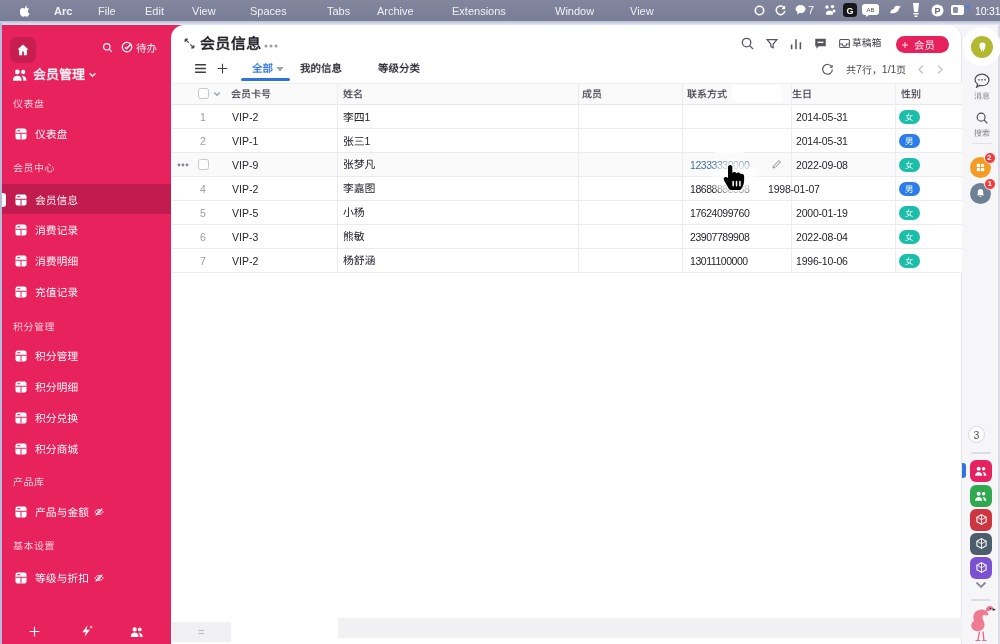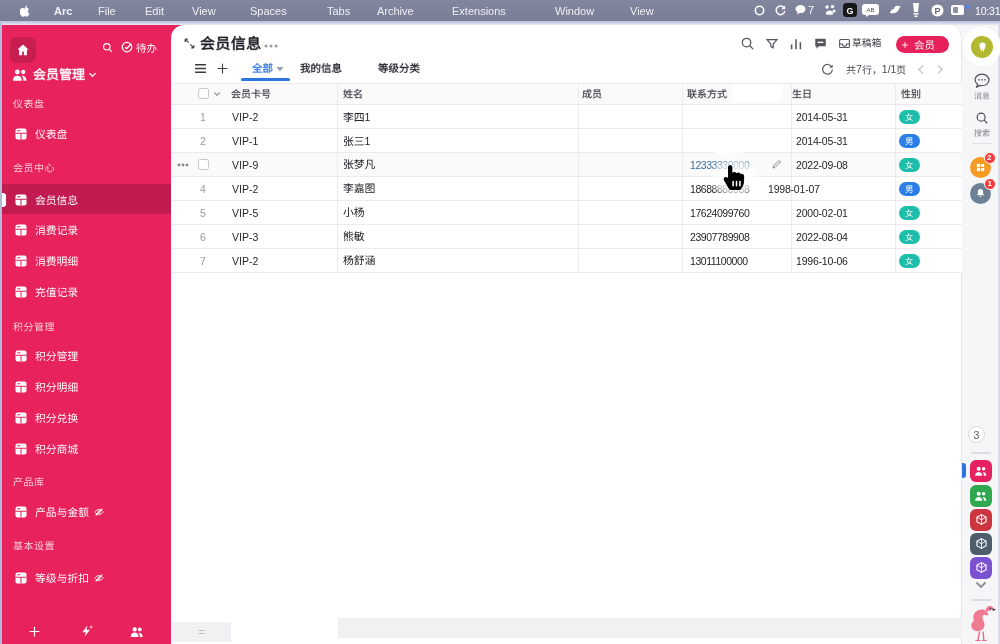--- a/index.html
+++ b/index.html
@@ -904,21 +904,21 @@
 <div style="position:absolute;left:232px;top:207px;font:400 10.5px/12.5px 'Liberation Sans',sans-serif;color:#26262b;">VIP-5</div>
 <div style="position:absolute;left:343px;top:207px;">
       <div style="display:flex;align-items:center">
         <svg width="21.6" height="10.8" viewBox="0 0 2000 1000" style="overflow:visible;display:block" fill="#26262b">
           <use href="#u5C0F" x="0"></use>
           <use href="#u6768" x="1000"></use>
         </svg>
       </div>
     </div>
 <div style="position:absolute;left:690px;top:207px;font:400 10.5px/12.5px 'Liberation Sans',sans-serif;color:#26262b;letter-spacing:-.45px">17624099760</div>
-<div style="position:absolute;left:796px;top:207px;font:400 10.5px/12.5px 'Liberation Sans',sans-serif;color:#26262b;letter-spacing:-.2px">2000-02-01</div>
+<div style="position:absolute;left:796px;top:207px;font:400 10.5px/12.5px 'Liberation Sans',sans-serif;color:#26262b;letter-spacing:-.2px">2000-01-19</div>
 <div class="ab" style="left:899px;top:206px;width:21px;height:13.5px;border-radius:7px;background:#1bbfa9;display:flex;align-items:center;justify-content:center">
       <svg width="8.5" height="8.5" viewBox="0 0 1000 1000" style="overflow:visible;display:block" fill="#fff">
         <use href="#u5973" x="0"></use>
       </svg>
     </div>
 <div style="position:absolute;left:200px;top:231px;font:400 10.5px/12.5px 'Liberation Sans',sans-serif;color:#9a9aa2;">6</div>
 <div style="position:absolute;left:232px;top:231px;font:400 10.5px/12.5px 'Liberation Sans',sans-serif;color:#26262b;">VIP-3</div>
 <div style="position:absolute;left:343px;top:231px;">
       <div style="display:flex;align-items:center">
         <svg width="21.6" height="10.8" viewBox="0 0 2000 1000" style="overflow:visible;display:block" fill="#26262b">

